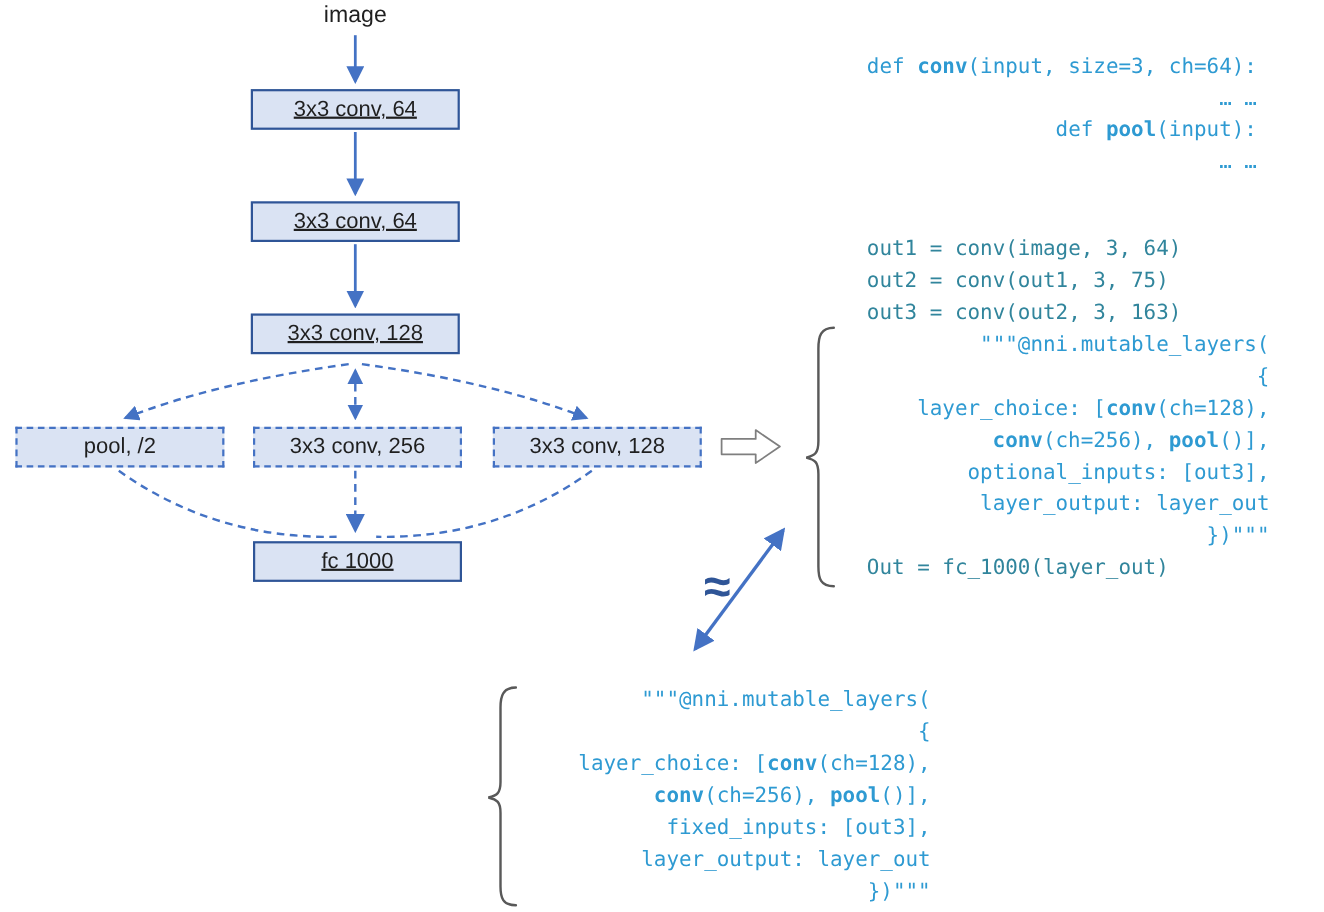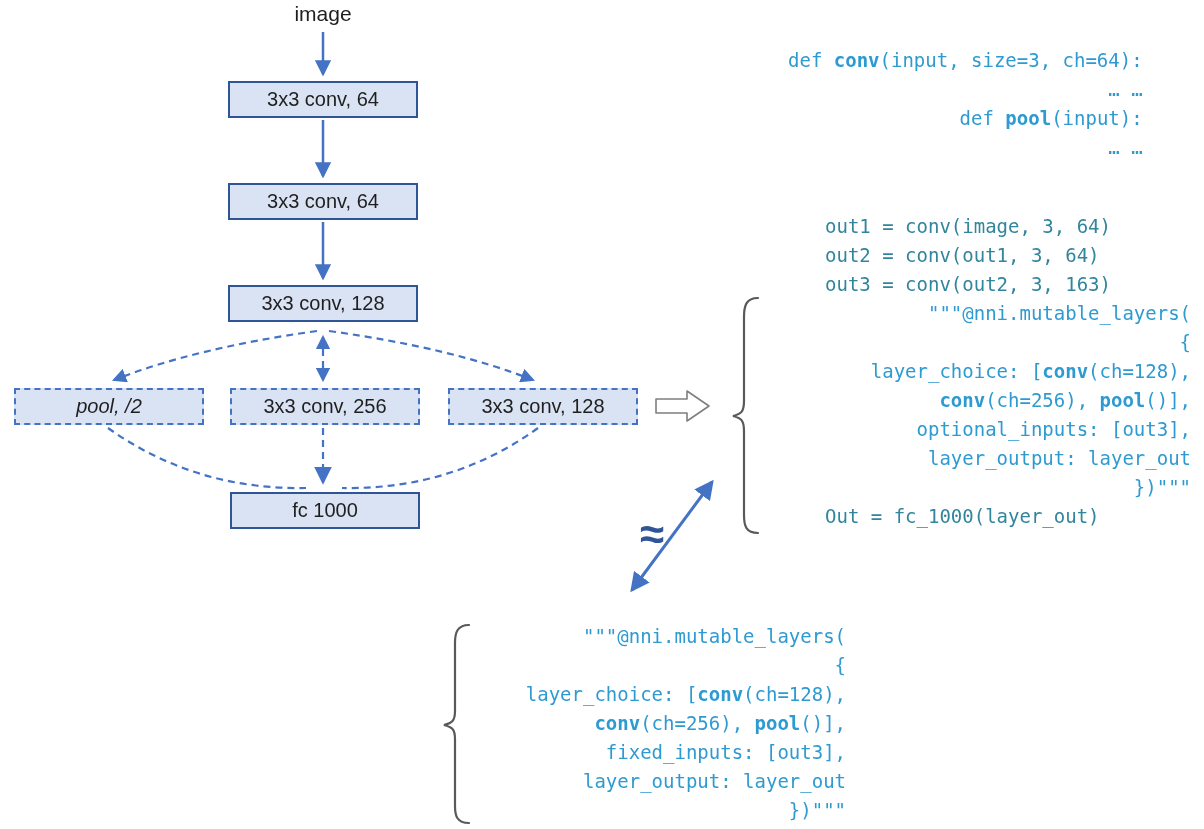--- a/index.html
+++ b/index.html
@@ -16,21 +16,21 @@
   body{background:#ffffff;font-family:"Liberation Sans", sans-serif;}
   .stage{position:relative;width:1204px;height:829px;background:#ffffff;overflow:hidden;}
   .overlay{position:absolute;left:0;top:0;width:1204px;height:829px;pointer-events:none;}
 
   .node{
     position:absolute;width:190px;height:37px;
     background:var(--box-fill);
     display:flex;align-items:center;justify-content:center;
     font-size:20px;color:var(--ink);
   }
-  .solid{border:2px solid var(--box-border);}
+  .solid{border:2px solid var(--box-border);text-decoration:underline;}
   .dashedbox{border:2px dashed var(--arrow);}
 
   .input-label{
     position:absolute;left:228px;top:2px;width:190px;height:26px;
     text-align:center;font-size:21px;color:var(--ink);
   }
 
   .codeblock{position:absolute;}
   .code-line{
     height:29px;line-height:29px;white-space:pre;
@@ -88,37 +88,37 @@
 
     <path class="dbl-arrow" d="M 712,482 L 632,590" marker-start="url(#ah)" marker-end="url(#ah)"></path>
   </svg>
 
   <div class="input-label">image</div>
 
   <div class="node solid" style="left:228px;top:81px;">3x3 conv, 64</div>
   <div class="node solid" style="left:228px;top:183px;">3x3 conv, 64</div>
   <div class="node solid" style="left:228px;top:285px;">3x3 conv, 128</div>
 
-  <div class="node dashedbox" style="left:14px;top:388px;font-style:italic;">pool, /2</div>
+  <div class="node dashedbox" style="left:14px;top:388px;">pool, /2</div>
   <div class="node dashedbox" style="left:230px;top:388px;">3x3 conv, 256</div>
   <div class="node dashedbox" style="left:448px;top:388px;">3x3 conv, 128</div>
 
   <div class="node solid" style="left:230px;top:492px;">fc 1000</div>
 
   <div class="approx">≈</div>
 
   <div class="codeblock" style="left:788px;top:46px;">
       <div class="code-line blue"><span>def </span><span class="bold">conv</span><span>(input, size=3, ch=64):</span></div>
       <div class="code-line blue"><span>    … …</span></div>
       <div class="code-line blue"><span>def </span><span class="bold">pool</span><span>(input):</span></div>
       <div class="code-line blue"><span>    … …</span></div>
     </div>
-  <div class="codeblock" style="left:788px;top:212px;margin-left:37px;">
+  <div class="codeblock" style="left:788px;top:212px;">
       <div class="code-line teal"><span>out1 = conv(image, 3, 64)</span></div>
-      <div class="code-line teal"><span>out2 = conv(out1, 3, 64)</span></div>
+      <div class="code-line teal"><span>out2 = conv(out1, 3, 75)</span></div>
       <div class="code-line teal"><span>out3 = conv(out2, 3, 163)</span></div>
       <div class="code-line blue"><span>"""@nni.mutable_layers(</span></div>
       <div class="code-line blue"><span>{</span></div>
       <div class="code-line blue"><span>    layer_choice: [</span><span class="bold">conv</span><span>(ch=128),</span></div>
       <div class="code-line blue"><span>    </span><span class="bold">conv</span><span>(ch=256), </span><span class="bold">pool</span><span>()],</span></div>
       <div class="code-line blue"><span>    optional_inputs: [out3],</span></div>
       <div class="code-line blue"><span>    layer_output: layer_out</span></div>
       <div class="code-line blue"><span>})"""</span></div>
       <div class="code-line teal"><span>Out = fc_1000(layer_out)</span></div>
     </div>

